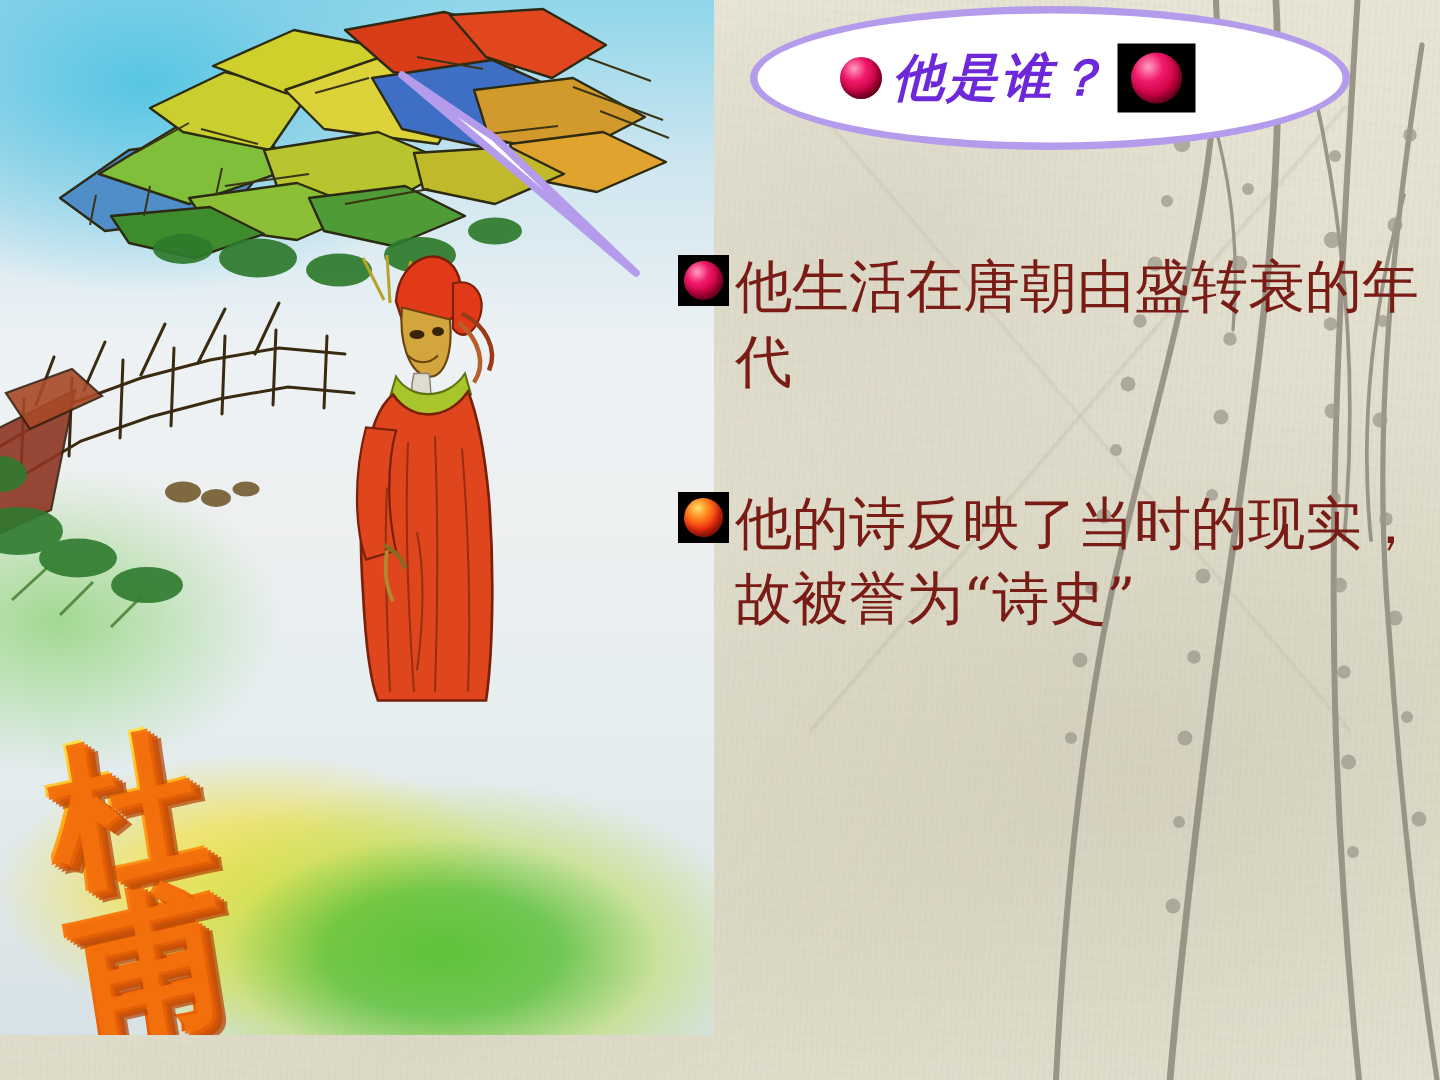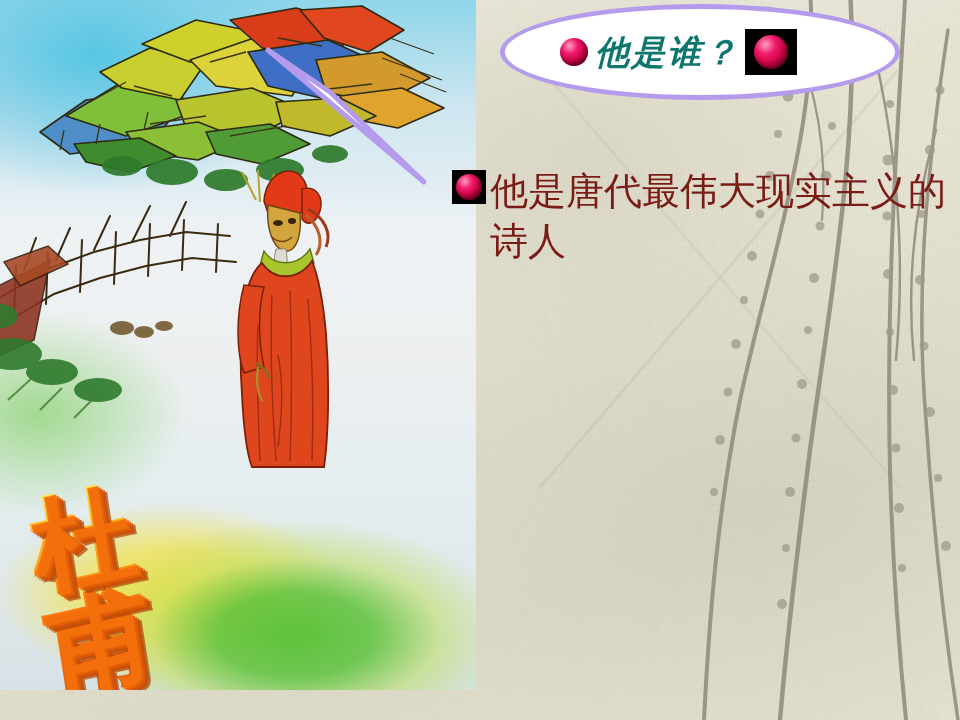--- a/index.html
+++ b/index.html
@@ -94,21 +94,21 @@
     font-family:"DejaVu Serif","Liberation Serif",serif;
   }
   .c-red{color:#7a1c16;}
   .c-gray{color:#575045;}
   .gap-sm{height:10px;}
   .gap-md{height:22px;}
   
   .bubble-text{
     font-family:"DejaVu Serif","Liberation Serif",serif;
     font-weight:bold;font-style:italic;font-size:34px;line-height:34px;
-    color:#0f766e;white-space:nowrap;letter-spacing:2px;
+    color:#6d28d9;white-space:nowrap;letter-spacing:2px;
   }
   .bubble-box{width:52px;height:46px;background:#000;position:relative;flex:0 0 auto;}
 </style>
 </head>
 <body>
 
 <div id="slide">
 
   <div class="grain"></div>
   <div class="mountain"></div>
@@ -291,27 +291,33 @@
       </span>
     </div>
   </div>
 
   <div id="bullets">
 
     <div class="b-row">
       <span class="b-mark boxed">
           <span class="ball crimson"></span>
         </span>
-      <span class="b-text c-red">他是唐代最伟大现实主义的诗人</span>
+      <span class="b-text c-red">他生活在唐朝由盛转衰的年代</span>
     </div>
 
 
     <div class="gap-md"></div>
 
 
     <div class="gap-md"></div>
 
 
     <div class="gap-sm"></div>
 
+    <div class="b-row">
+      <span class="b-mark boxed">
+          <span class="ball orange"></span>
+        </span>
+      <span class="b-text c-red">他的诗反映了当时的现实，故被誉为“诗史”</span>
+    </div>
 
   </div>
 </div>
 
 </body></html>

